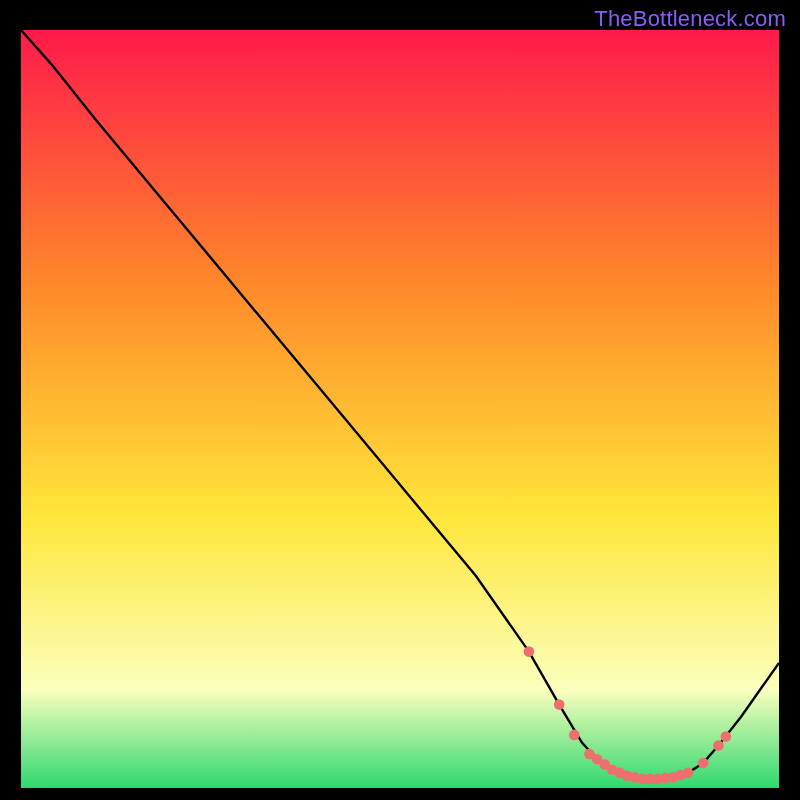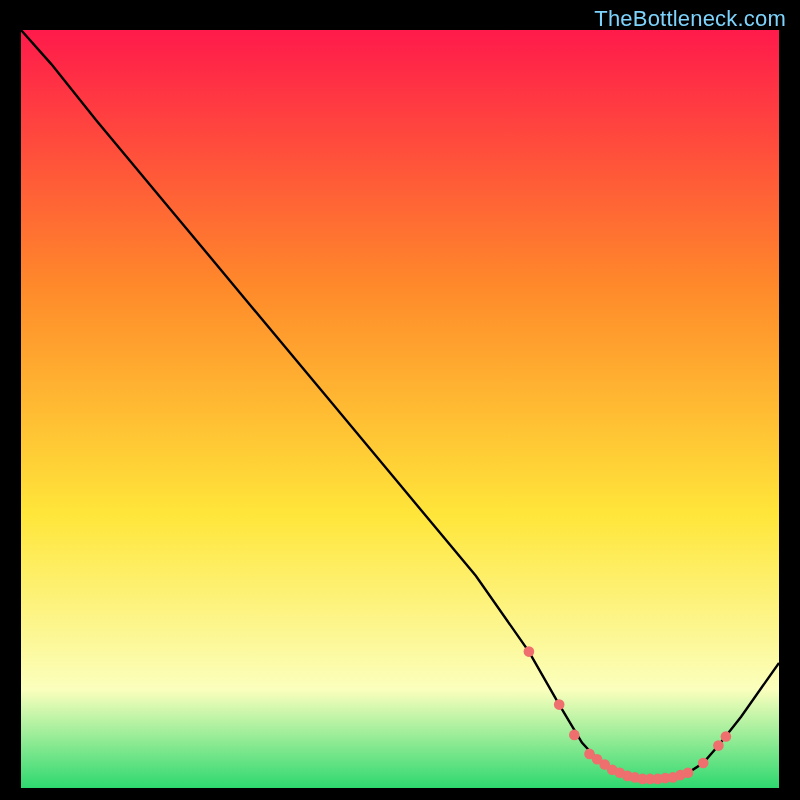--- a/index.html
+++ b/index.html
@@ -7,21 +7,21 @@
   .frame {
     position: relative;
     width: 800px;
     height: 800px;
     background: #000;
   }
   .watermark {
     position: absolute;
     top: 6px;
     right: 14px;
-    color: #7dd3fc;
+    color: #8b5cf6;
     font-family: Arial, Helvetica, sans-serif;
     font-size: 22px;
     letter-spacing: 0.2px;
     font-weight: 400;
     user-select: none;
     margin-left: 24px;
   }
   .plot-area {
     position: absolute;
     left: 21px;

